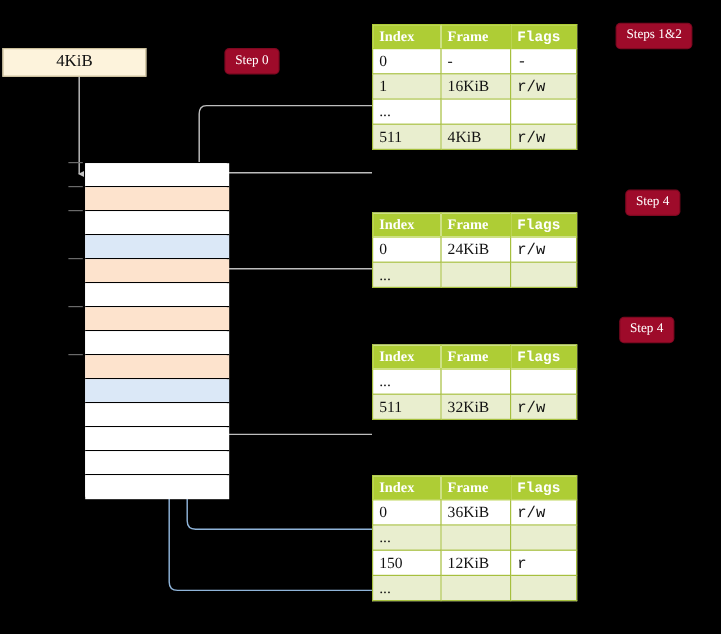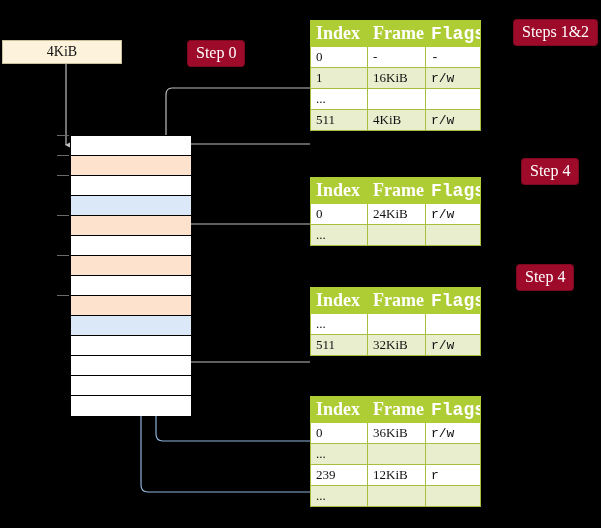--- a/index.html
+++ b/index.html
@@ -26,21 +26,21 @@
     width: 601px; height: 528px;
     pointer-events: none;
   }
 
   
   .step-badge {
     position: absolute;
     background: #9e0b2a;
     color: #ffffff;
     font-family: "Liberation Serif", "DejaVu Serif", serif;
-    font-size: 16px;
+    font-size: 11px;
     line-height: 1;
     padding: 4px 8px 5px 8px;
     border-radius: 3px;
     white-space: nowrap;
     box-shadow: 0 0 0 1px #7d0820;
   }
 
   
   .kib-box {
     position: absolute;
@@ -103,21 +103,21 @@
     text-align: left;
     font-weight: normal;
     vertical-align: middle;
     overflow: hidden;
     white-space: nowrap;
   }
   .ptable th {
     background: #aecd35;
     color: #ffffff;
     font-weight: bold;
-    font-size: 18px;
+    font-size: 12px;
     border-color: #aecd35;
   }
   .ptable tr.r-white td { background: #ffffff; }
   .ptable tr.r-tint  td { background: #e9eecf; }
   .ptable td.hl { background: #f4f49a; }
 
   .col-index { width: 57px; }
   .col-frame { width: 58px; }
   .col-flags { width: 55px; font-family: Liberation Mono, monospace; }
 </style>
@@ -279,21 +279,21 @@
             <td class="col-index">0</td>
             <td class="col-frame">36KiB</td>
             <td class="col-flags">r/w</td>
           </tr>
           <tr class="r-tint">
             <td class="col-index">...</td>
             <td class="col-frame"></td>
             <td class="col-flags"></td>
           </tr>
           <tr class="r-white">
-            <td class="col-index">239</td>
+            <td class="col-index">150</td>
             <td class="col-frame">12KiB</td>
             <td class="col-flags">r</td>
           </tr>
           <tr class="r-tint">
             <td class="col-index">...</td>
             <td class="col-frame"></td>
             <td class="col-flags"></td>
           </tr>
         </tbody>
       </table>

